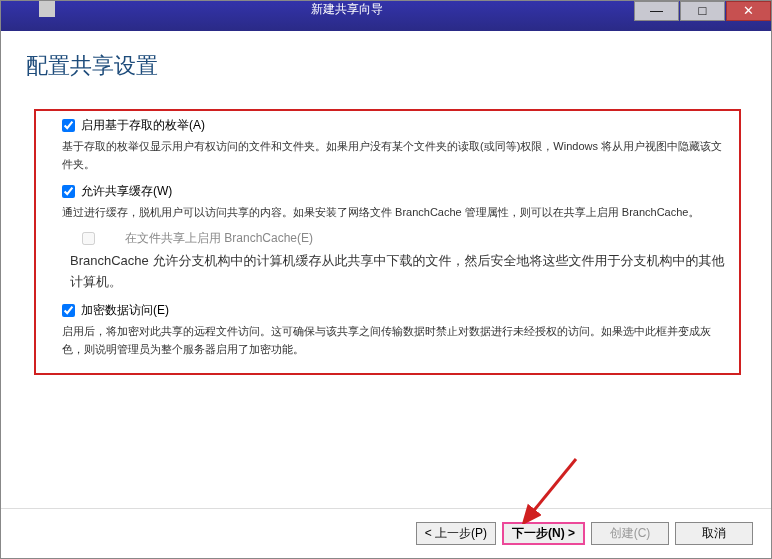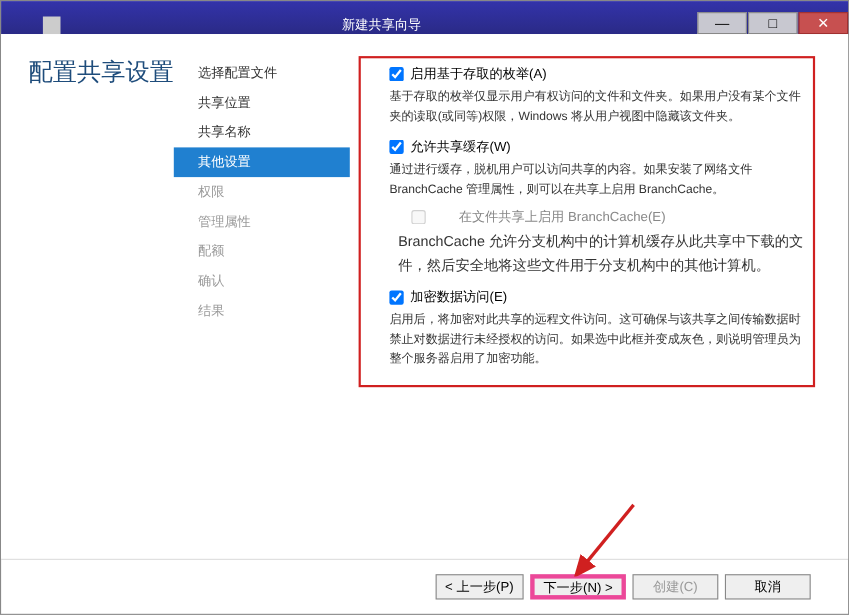--- a/index.html
+++ b/index.html
@@ -1,45 +1,45 @@
 <!DOCTYPE html>
 <html><head>
 <meta charset="utf-8">
 <style>
 * { box-sizing: border-box; margin: 0; padding: 0; }
 body { font-family: "Microsoft YaHei", "Segoe UI", sans-serif; font-size: 12px; background: #fff; width: 772px; height: 559px; }
 .window { width: 772px; height: 559px; display: flex; flex-direction: column; border: 1px solid #888; }
-.titlebar { height: 30px; background: linear-gradient(#33a, #2a2a86); display: flex; align-items: flex-end; color: #fff; font-size: 12px; padding-left: 32px; }
+.titlebar { height: 30px; background: linear-gradient(#33a, #2a2a86); display: flex; align-items: flex-start; color: #fff; font-size: 12px; padding-left: 32px; }
 .titlebar .icon { width: 16px; height: 16px; background: #ccc; margin: 0 6px; }
 .titlebar .title { flex: 1; text-align: center; font-size: 12px; }
 .titlebar .btns { display: flex; }
 .titlebar .btn { width: 45px; height: 20px; margin-left: 1px; background: #c8c8d0; color: #000; text-align: center; line-height: 18px; font-size: 13px; border: 1px solid #888; cursor: pointer; }
 .titlebar .btn.close { background: #c75050; color: #fff; border-color: #a03030; }
-.body { flex: 1; display: flex; flex-direction: row; padding: 20px 25px 0 25px; background: #fff; }
+.body { flex: 1; display: flex; flex-direction: column; padding: 20px 25px 0 25px; background: #fff; }
 .heading { color: #1e4c7b; font-size: 22px; font-weight: 400; margin-bottom: 28px; }
 .main { flex: 1; display: flex; }
 .sidebar { width: 160px; padding-top: 2px; }
 .sidebar .item { padding: 5px 10px 5px 22px; font-size: 12px; color: #333; cursor: pointer; }
 .sidebar .item.selected { background: #2080d0; color: #fff; }
 .sidebar .item.disabled { color: #999; }
 .content { flex: 1; padding-left: 8px; padding-right: 5px; }
 .highlight-box { border: 2px solid #d02020; padding: 6px 8px 14px 6px; margin-bottom: 10px; }
 .option { margin-bottom: 10px; }
 .option .row { display: flex; align-items: flex-start; margin-left: 20px; }
 .option input[type=checkbox] { margin-top: 2px; margin-right: 6px; }
 .option .label { font-size: 12px; color: #000; }
 .option .desc { margin-left: 20px; margin-top: 4px; font-size: 11px; color: #333; line-height: 1.6; }
 .suboption { margin-left: 20px; margin-top: 8px; }
 .suboption .row { display: flex; align-items: flex-start; gap: 24px; }
 .suboption .label { color: #888; }
 .suboption input[type=checkbox] { margin-top: 2px; margin-right: 6px; }
 .suboption .desc { margin-left: 8px; margin-top: 4px; font-size: 13px; color: #333; line-height: 1.6; }
-.footer { height: 50px; display: flex; justify-content: flex-end; align-items: center; padding-right: 34px; border-top: 1px solid #ddd; position: relative; }
+.footer { height: 50px; display: flex; justify-content: flex-end; align-items: center; padding-right: 18px; border-top: 1px solid #ddd; position: relative; }
 .footer button { min-width: 78px; height: 23px; margin-left: 6px; font-size: 12px; background: #efefef; border: 1px solid #888; cursor: pointer; padding: 0 8px; }
-.footer button.primary { border: 4px solid #ec4899; }
+.footer button.primary { border: 2px solid #ec4899; font-weight: bold; }
 .footer button:disabled { color: #999; cursor: default; }
 .arrow { position: absolute; left: 520px; top: -55px; pointer-events: none; }
 .arrow svg { width: 60px; height: 70px; }
 </style>
 </head>
 <body>
 
 <div class="window">
   <div class="titlebar">
     <div class="icon"></div>
@@ -47,31 +47,20 @@
     <div class="btns">
       <div class="btn">—</div>
       <div class="btn">□</div>
       <div class="btn close">✕</div>
     </div>
   </div>
 
   <div class="body">
     <div class="heading">配置共享设置</div>
     <div class="main">
-      <div class="sidebar">
-        <div class="item">选择配置文件</div>
-        <div class="item">共享位置</div>
-        <div class="item">共享名称</div>
-        <div class="item selected">其他设置</div>
-        <div class="item disabled">权限</div>
-        <div class="item disabled">管理属性</div>
-        <div class="item disabled">配额</div>
-        <div class="item disabled">确认</div>
-        <div class="item disabled">结果</div>
-      </div>
 
       <div class="content">
         <div class="highlight-box">
 
           <div class="option">
             <div class="row">
               <input type="checkbox" checked="" style="">
               <span class="label">启用基于存取的枚举(A)</span>
             </div>
             <div class="desc">基于存取的枚举仅显示用户有权访问的文件和文件夹。如果用户没有某个文件夹的读取(或同等)权限，Windows 将从用户视图中隐藏该文件夹。</div>

